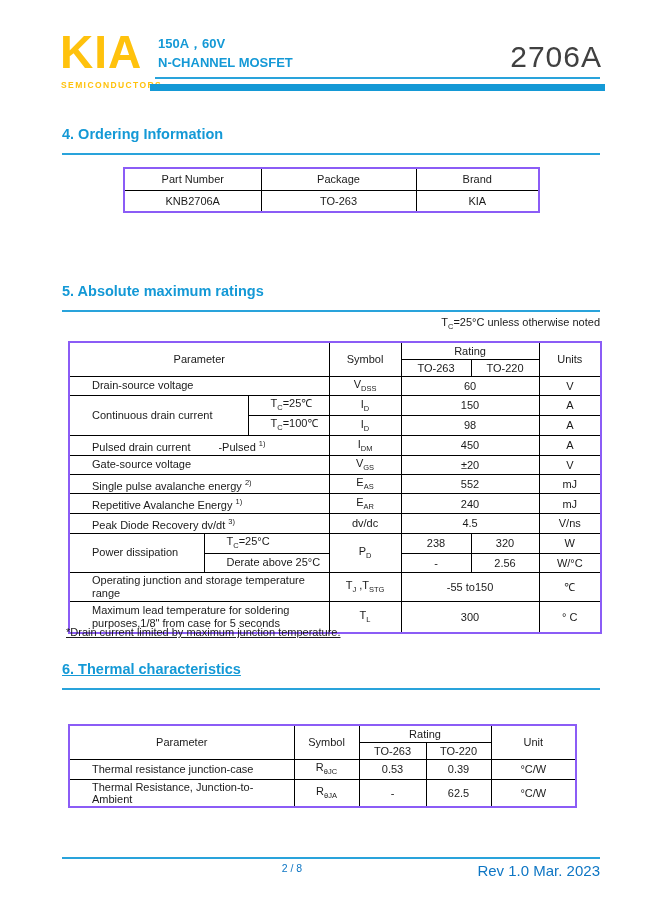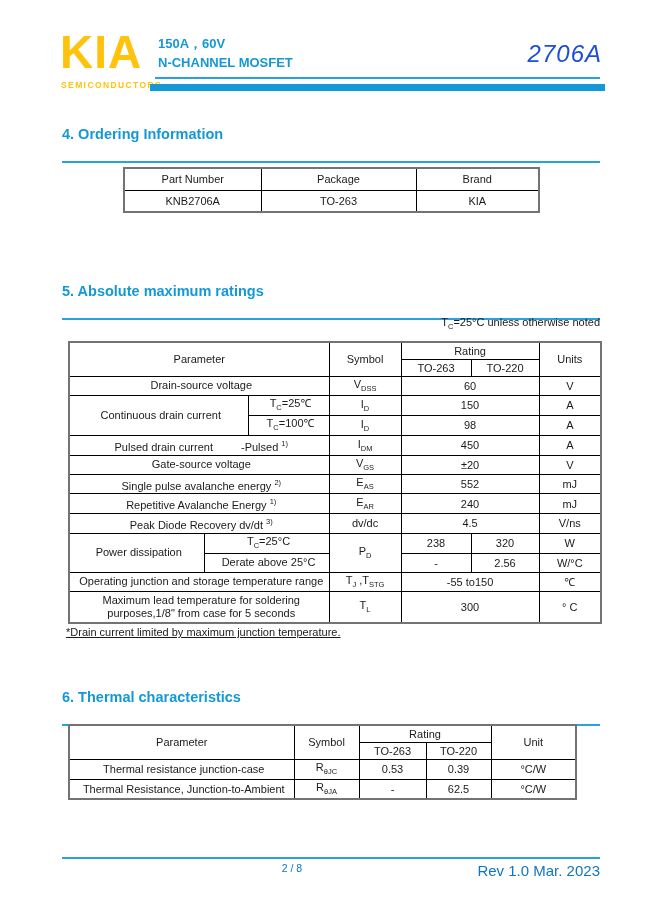--- a/index.html
+++ b/index.html
@@ -22,52 +22,52 @@
     position: absolute; left: 61px; top: 80px;
     font-size: 8.5px; font-weight: bold; letter-spacing: 1.4px;
     color: #FFC20D;
   }
   .hdr-lines {
     position: absolute; left: 158px; top: 34px;
     font-size: 13px; font-weight: bold; color: #1499D6; line-height: 19px;
   }
   .part-no {
     position: absolute; right: 47px; top: 40px;
-    font-size: 24px; color: #1d4ed8; letter-spacing: 1px; font-style: italic;
+    font-size: 30px; color: #404040; letter-spacing: 1px;
   }
   .thin-rule { position: absolute; left: 155px; right: 49px; top: 77px; height: 2px; background: #29A3DB; }
   .thick-rule { position: absolute; left: 150px; right: 44px; top: 84px; height: 7px; background: #1499D6; }
 
   
   .section {
     position: absolute; left: 62px; width: 538px;
     font-size: 14.5px; font-weight: bold; color: #1499D6;
-    padding-bottom: 19px; border-bottom: 2px solid #29A3DB;
+    padding-bottom: 11px; border-bottom: 2px solid #29A3DB;
   }
   .sec4 { top: 126px; }
   .sec5 { top: 283px; }
-  .sec6 { top: 689px; }
+  .sec6 { top: 661px; text-decoration: underline; }
 
   .note {
     position: absolute; right: 49px; top: 316px;
     font-size: 11px; color: #1a1a1a;
   }
   .footnote {
     position: absolute; left: 66px; top: 626px;
     font-size: 11px; color: #1a1a1a; text-decoration: underline;
   }
 
   
-  table { border-collapse: collapse; table-layout: fixed; border: 2px solid #737373; }
+  table { border-collapse: collapse; table-layout: fixed; border: 2px solid #8b5cf6; }
   td {
     border: 1px solid #000;
     font-size: 11px; text-align: center; vertical-align: middle;
     padding: 1px 3px; color: #1a1a1a; overflow: hidden;
   }
-  td.l { text-align: center; padding-left: 7px; }
+  td.l { text-align: left; padding-left: 22px; }
   sub { font-size: 7.5px; letter-spacing: 0; }
   sup { font-size: 7.5px; }
   .gap2 { margin-left: 28px; }
 
   .ordering-table { position: absolute; left: 123px; top: 167px; width: 415px; }
   .ordering-table td { height: 22px; }
 
   .abs-table { position: absolute; left: 68px; top: 341px; width: 532px; }
   .abs-table td { height: 19px; }
   .abs-table tr.hdr td { height: 17px; }

